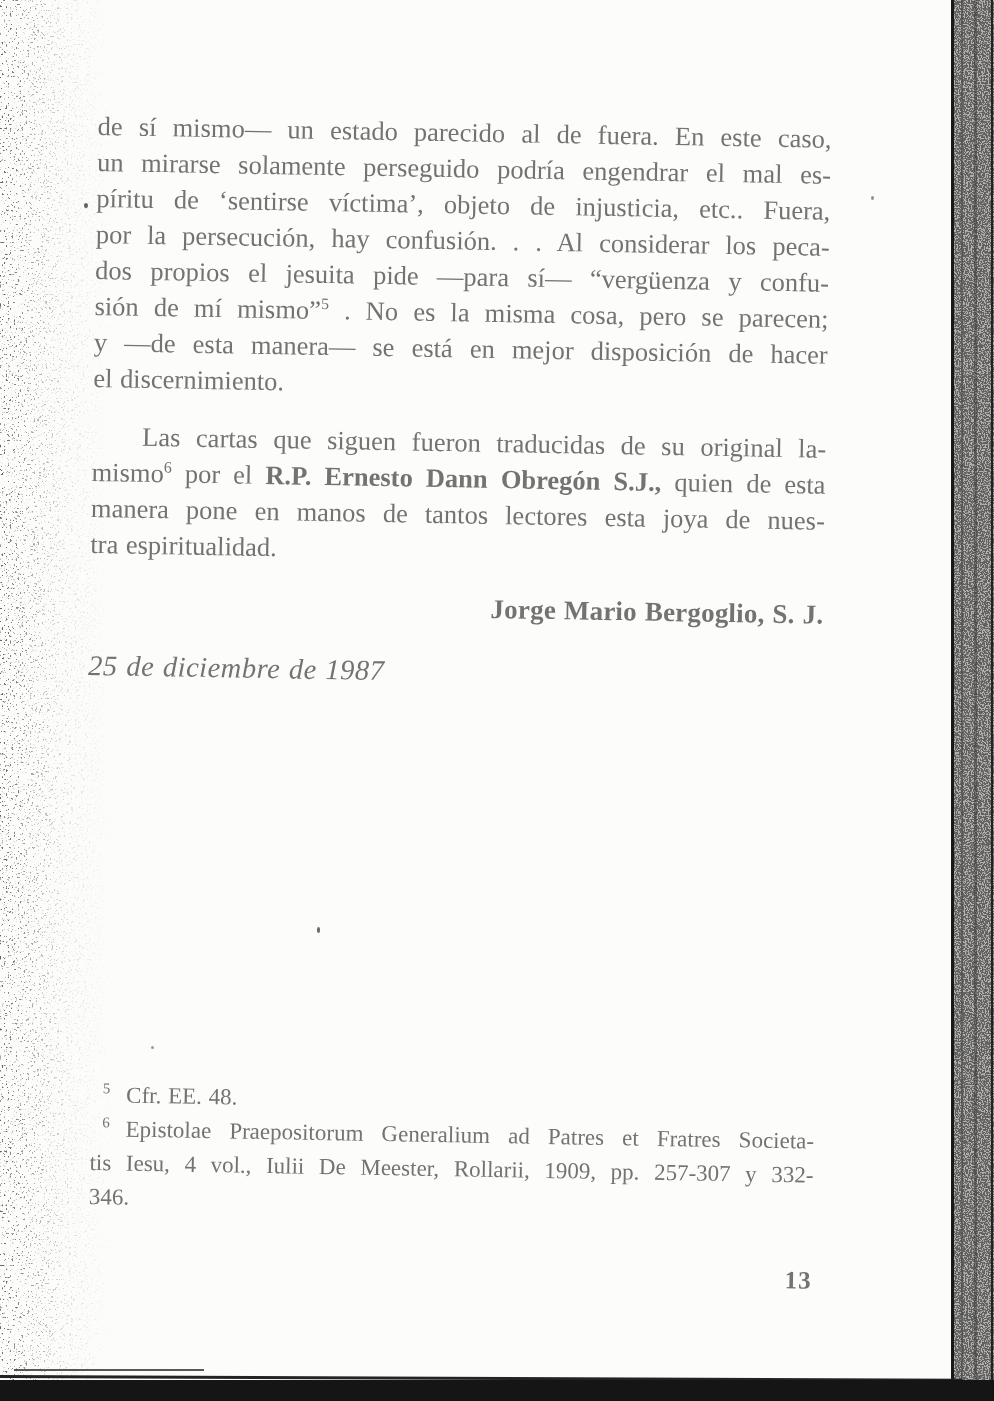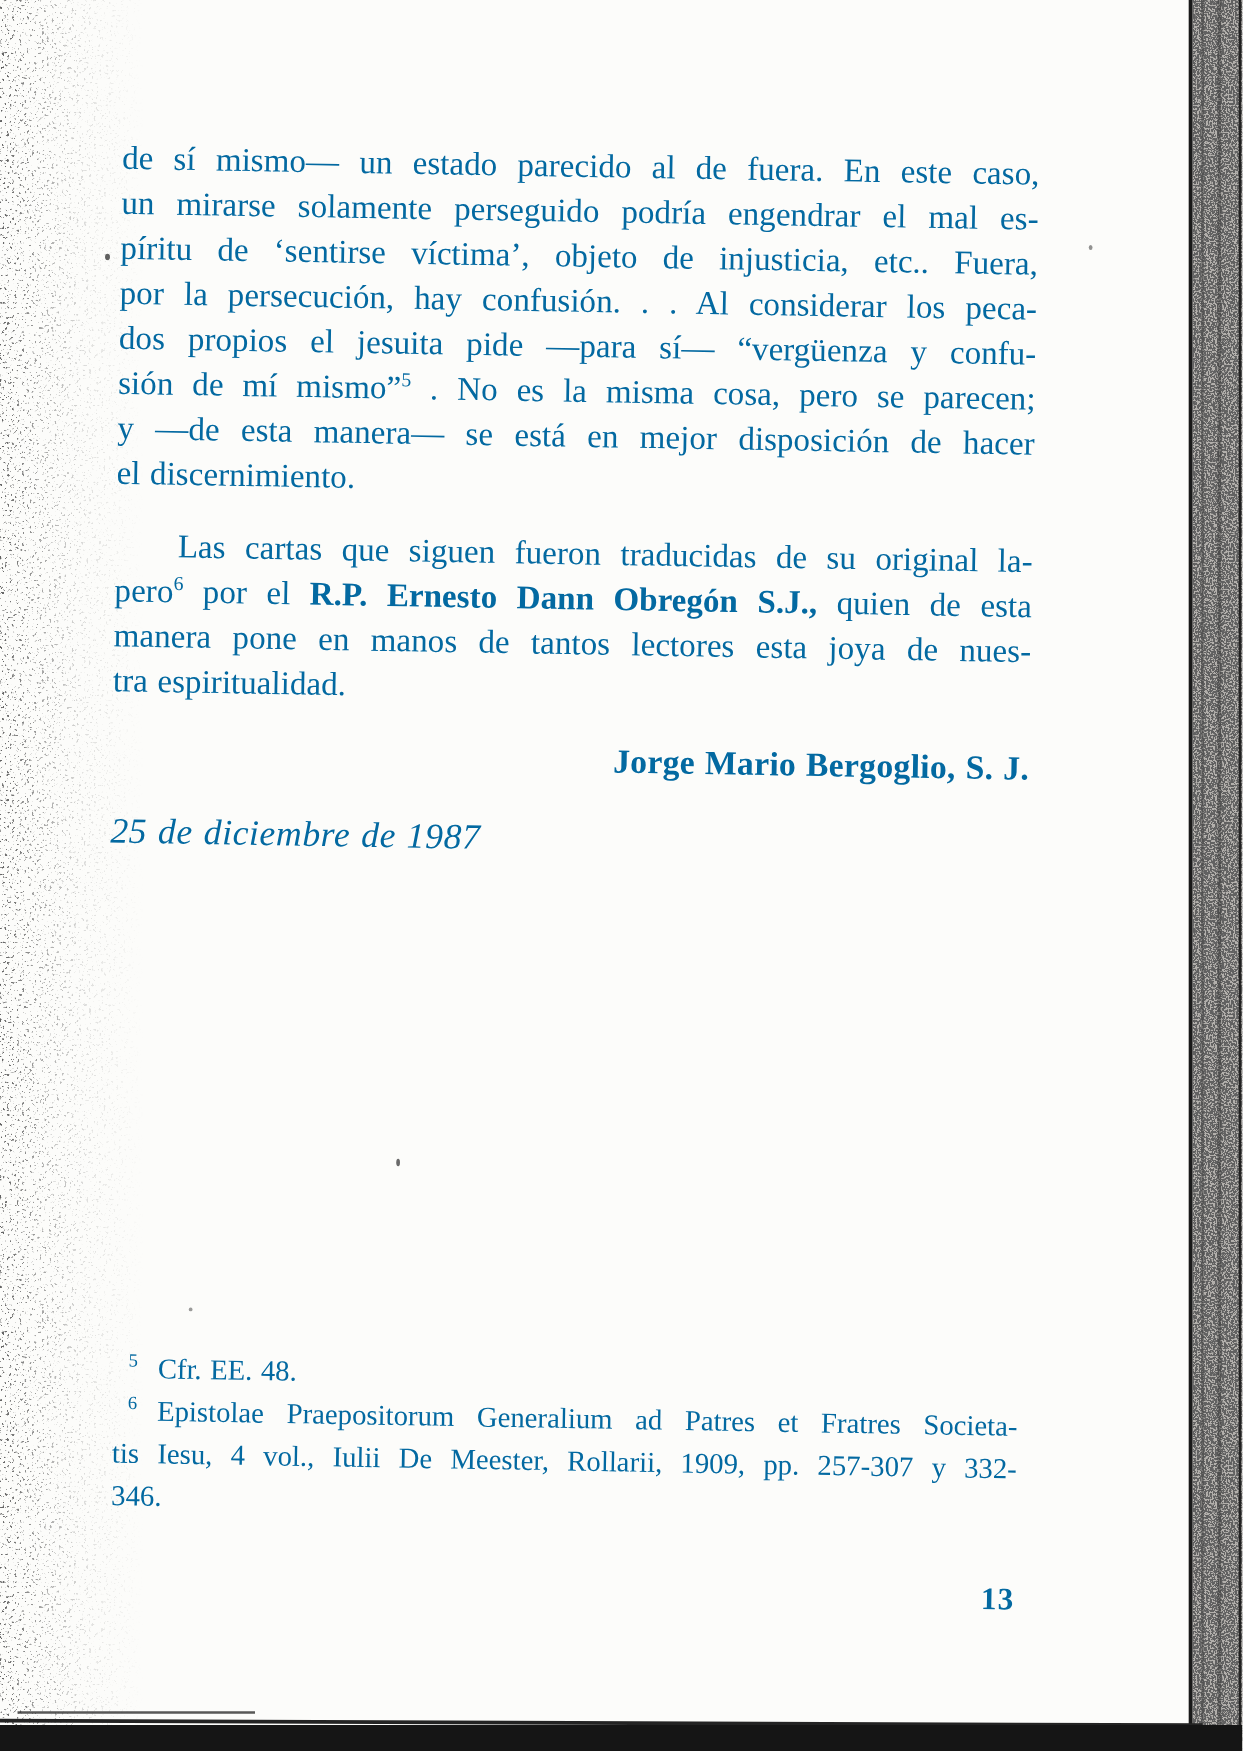--- a/index.html
+++ b/index.html
@@ -2,21 +2,21 @@
 <html style="--ink: #1b1b1b; --paper: #fcfcfa; --spine_gray: #b3b0ac; --edge_black: #151515;"><head>
 <meta charset="utf-8">
 <style>
   html,body { margin:0; padding:0; background:#e8e8e6; }
   .page {
     position: relative;
     width: 994px; height: 1401px;
     background: #fcfcfa;
     overflow: hidden;
     font-family: "Liberation Serif", "DejaVu Serif", serif;
-    color: #0369a1;
+    color: #737373;
   }
 
   
   .noise-left {
     position:absolute; left:0; top:0; pointer-events:none;
     -webkit-mask-image: linear-gradient(to right, rgba(0,0,0,.95) 0%, rgba(0,0,0,.55) 28%, rgba(0,0,0,.18) 60%, transparent 100%);
     mask-image: linear-gradient(to right, rgba(0,0,0,.95) 0%, rgba(0,0,0,.55) 28%, rgba(0,0,0,.18) 60%, transparent 100%);
   }
   .right-band {
     position:absolute; left:951px; top:0; width:43px; height:1401px;
@@ -123,21 +123,21 @@
       <div class="line jline">píritu de ‘sentirse víctima’, objeto de injusticia, etc.. Fuera,</div>
       <div class="line jline">por la persecución, hay confusión. . . Al considerar los peca-</div>
       <div class="line jline">dos propios el jesuita pide —para sí— “vergüenza y confu-</div>
       <div class="line jline"><span>sión de mí mismo”</span><sup class="supref">5</sup><span> . No es la misma cosa, pero se parecen;</span></div>
       <div class="line jline">y —de esta manera— se está en mejor disposición de hacer</div>
       <div class="line">el discernimiento.</div>
     </div>
 
     <div class="para para-2">
       <div class="line jline indent-first">Las cartas que siguen fueron traducidas de su original la-</div>
-      <div class="line jline"><span>pero</span><sup class="supref">6</sup><span> por el </span><span class="bold-seg">R.P. Ernesto Dann Obregón S.J.,</span><span> quien de esta</span></div>
+      <div class="line jline"><span>mismo</span><sup class="supref">6</sup><span> por el </span><span class="bold-seg">R.P. Ernesto Dann Obregón S.J.,</span><span> quien de esta</span></div>
       <div class="line jline">manera pone en manos de tantos lectores esta joya de nues-</div>
       <div class="line">tra espiritualidad.</div>
     </div>
 
     <div class="signature">Jorge Mario Bergoglio, S. J.</div>
 
     <div class="date-line">25 de diciembre de 1987</div>
 
     <div class="footnotes">
       <div class="fn-line fn-indent"><sup class="fn-marker">5</sup><span>Cfr. EE. 48.</span></div>

